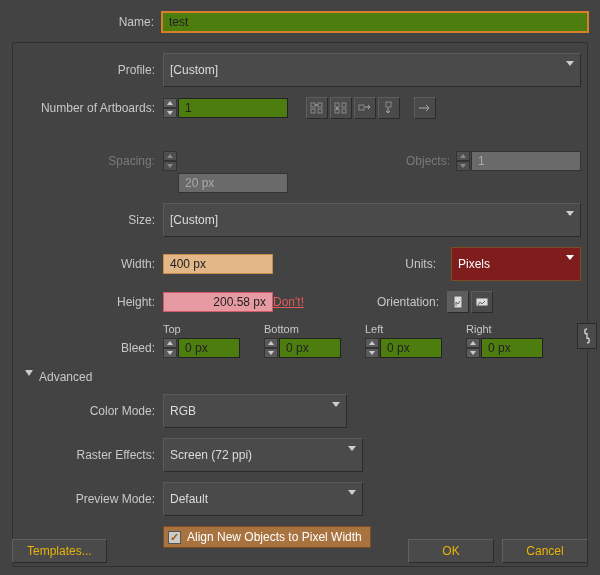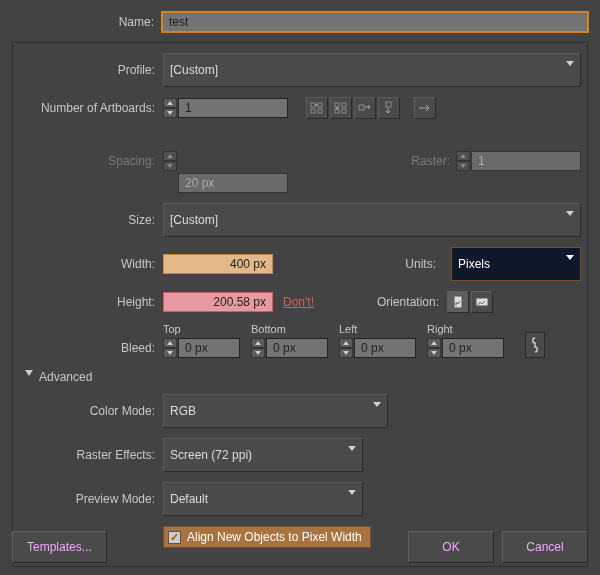--- a/index.html
+++ b/index.html
@@ -17,59 +17,58 @@
   .row { display: flex; align-items: center; margin-bottom: 10px; }
   .label {
     text-align: right;
     padding-right: 8px;
     color: #c8c8c8;
   }
   .label.dim { color: #7a7a7a; }
   .lbl-wide { width: 150px; flex-shrink: 0; }
   .lbl-med { width: 150px; flex-shrink: 0; }
   .input-text {
-    background: #737373;
+    background: #4d7c0f;
     color: #222;
     border: 1px solid #222;
     height: 20px;
     padding: 2px 6px;
     font-size: 12px;
     font-family: inherit;
   }
   .input-text.focus { border: 1px solid #d87f2a; box-shadow: 0 0 0 1px #d87f2a; }
   .input-text.dim {
     background: #6a6a6a;
     color: #aaa;
     border: 1px solid #333;
   }
   .input-text.highlight-y {
     background: #e2b889;
     border: 1px solid #c78c4a;
     color: #222;
-    text-align: right;
   }
   .input-text.highlight-r {
     background: #e89aa2;
     border: 1px solid #d05a66;
     color: #222;
   }
   .dropdown {
     background: #4a4a4a;
     border: 1px solid #2a2a2a;
     border-top-color:#5a5a5a;
     border-left-color:#5a5a5a;
     height: 20px;
     display: flex;
     align-items: center;
     padding: 16px 6px;
     position: relative;
     color: #dcdcdc;
   }
   .dropdown.highlight {
-    background: #0f172a;
+    background: #7f1d1d;
     border: 1px solid #7a4e22;
     color: #fff;
   }
   .dropdown::after {
     content: "";
     position: absolute;
     right: 6px; top: 7px;
     border-left: 4px solid transparent;
     border-right: 4px solid transparent;
     border-top: 5px solid #cfcfcf;
@@ -127,21 +126,21 @@
   .tri-down {
     width: 0; height: 0;
     border-left: 4px solid transparent;
     border-right: 4px solid transparent;
     border-top: 6px solid #ccc;
   }
   .dont {
     color: #e05a5a;
     text-decoration: underline;
     font-size: 12px;
-    margin-left: 10px;
+    margin-left: 0;
   }
   .checkbox {
     display: flex;
     align-items: center;
     gap: 6px;
     background: #a97340;
     color: #fff;
     padding: 3px 8px 3px 4px;
     border: 1px solid #7a4e22;
     width: fit-content;
@@ -161,22 +160,22 @@
     position: absolute;
     bottom: 12px; left: 12px; right: 12px;
     display: flex;
     justify-content: space-between;
   }
   .button {
     background: #4a4a4a;
     border: 1px solid #2a2a2a;
     border-top-color:#616161;
     border-left-color:#616161;
-    color: #f0abfc;
-    height: 32px;
+    color: #eab308;
+    height: 24px;
     min-width: 86px;
     padding: 0 14px;
     display: inline-flex;
     align-items: center;
     justify-content: center;
     margin-left: 8px;
   }
   .link-icon {
     width: 20px; height: 26px;
     background: #4a4a4a;
@@ -263,21 +262,21 @@
     </div>
 
     <div class="row">
       <div class="label lbl-med dim">Spacing:</div>
       <div class="stepper dim">
         <div class="btn up"></div>
           <div class="btn down"></div>
       </div>
       <input class="input-text dim" style="width: 110px; margin-top: 44px;" value="20 px">
       <div style="flex:1"></div>
-      <div class="label dim" style="padding-right:6px">Raster:</div>
+      <div class="label dim" style="padding-right:6px">Objects:</div>
       <div class="stepper dim">
         <div class="btn up"></div>
           <div class="btn down"></div>
       </div>
       <input class="input-text dim" style="width: 110px;" value="1">
     </div>
 
     <div class="row">
       <div class="label lbl-med">Size:</div>
       <div class="dropdown" style="flex:1">
@@ -311,21 +310,21 @@
         <svg width="14" height="12">
             <rect x="1" y="2" width="12" height="8" fill="#ddd" stroke="#555"></rect>
             <path d="M3 9 L5 6 L7 8 L10 5" fill="none" stroke="#666"></path>
           </svg>
       </div>
       <div style="width:86px"></div>
     </div>
 
     <div class="row" style="align-items:flex-end">
       <div class="label lbl-med" style="padding-bottom:3px">Bleed:</div>
-      <div style="display:flex;gap:11px;align-items:flex-end">
+      <div style="display:flex;gap:24px;">
         <div>
           <span class="small-label">Top</span>
           <div style="display:flex">
             <div class="stepper">
                 <div class="btn up"></div>
                 <div class="btn down"></div>
               </div>
             <input class="input-text" style="width: 62px;" value="0 px">
           </div>
         </div>
@@ -371,21 +370,21 @@
       </div>
     </div>
 
     <div style="display:flex;align-items:flex-start;gap:6px;margin:12px 0 10px 12px">
       <div class="tri-down"></div>
       <span>Advanced</span>
     </div>
 
     <div class="row">
       <div class="label lbl-med">Color Mode:</div>
-      <div class="dropdown" style="width:225px">
+      <div class="dropdown" style="width:184px">
         <span>RGB</span>
       </div>
     </div>
 
     <div class="row">
       <div class="label lbl-med">Raster Effects:</div>
       <div class="dropdown" style="width:200px">
         <span>Screen (72 ppi)</span>
       </div>
     </div>

